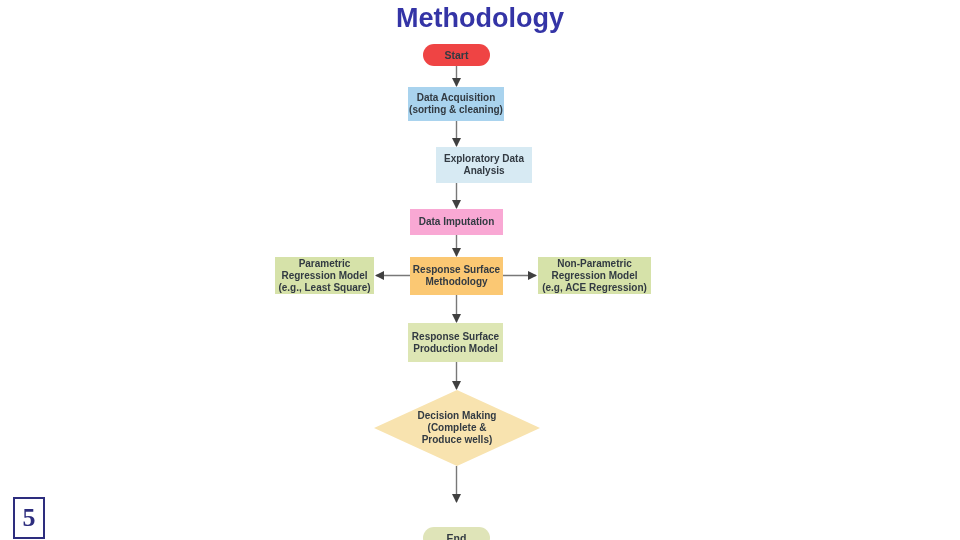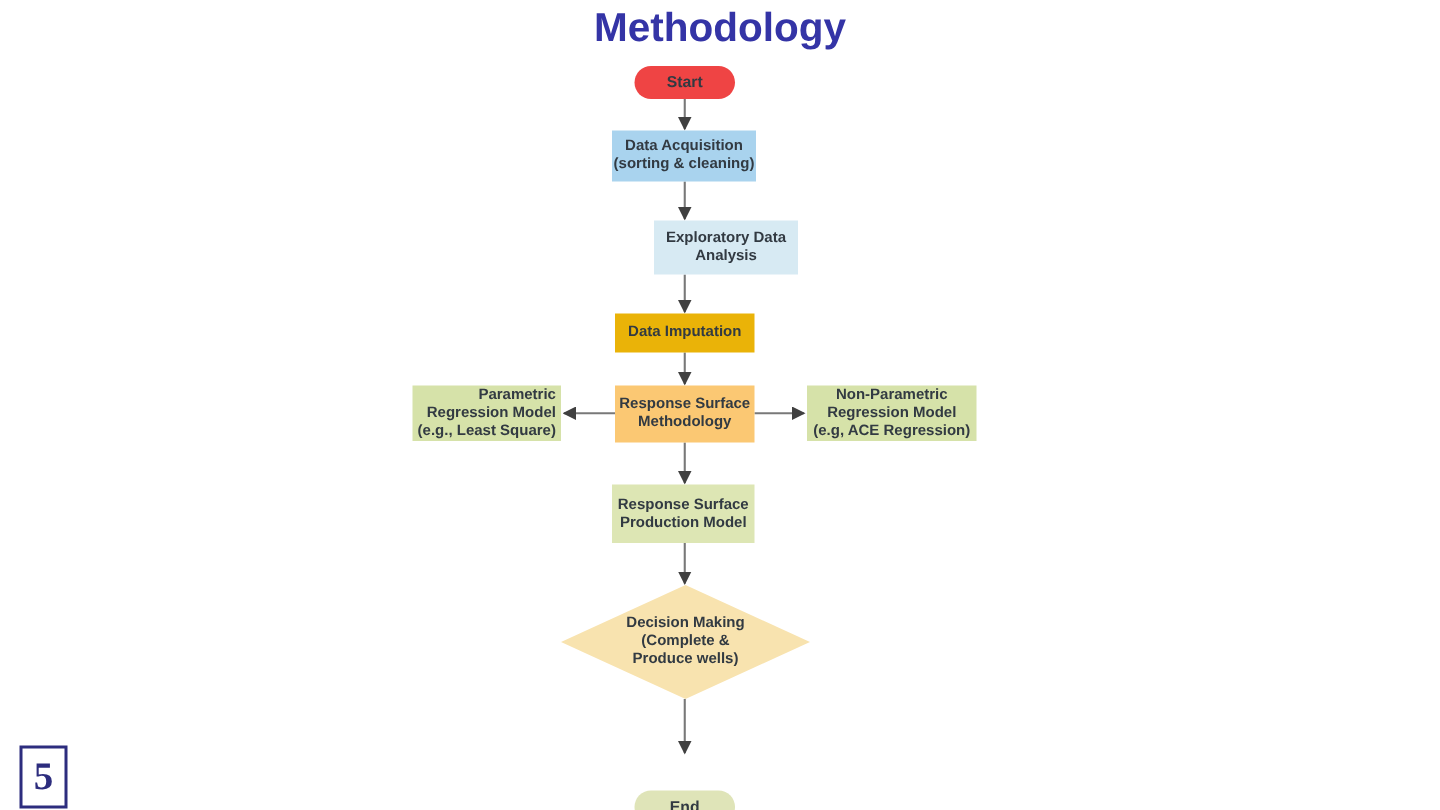--- a/index.html
+++ b/index.html
@@ -81,26 +81,26 @@
   </svg>
 
   <div class="node pill n-start" style="background-color: #ef4444;">Start</div>
 
   <div class="node n-acquisition" style="background-color: rgb(169, 211, 238);">Data Acquisition
 (sorting &amp; cleaning)</div>
 
   <div class="node n-eda" style="background-color: rgb(215, 234, 243);">Exploratory Data
 Analysis</div>
 
-  <div class="node n-imputation" style="background-color: #eab308;">Data Imputation</div>
+  <div class="node n-imputation" style="background-color: #f9a8d4;">Data Imputation</div>
 
   <div class="node n-rsm" style="background-color: rgb(251, 200, 115);">Response Surface
 Methodology</div>
 
-  <div class="node n-parametric" style="background-color: rgb(214, 226, 169); text-align: right;">Parametric
+  <div class="node n-parametric" style="background-color: rgb(214, 226, 169);">Parametric
 Regression Model
 (e.g., Least Square)</div>
 
   <div class="node n-nonparametric" style="background-color: rgb(214, 226, 169);">Non-Parametric
 Regression Model
 (e.g, ACE Regression)</div>
 
   <div class="node n-production" style="background-color: rgb(221, 230, 180);">Response Surface
 Production Model</div>
 

